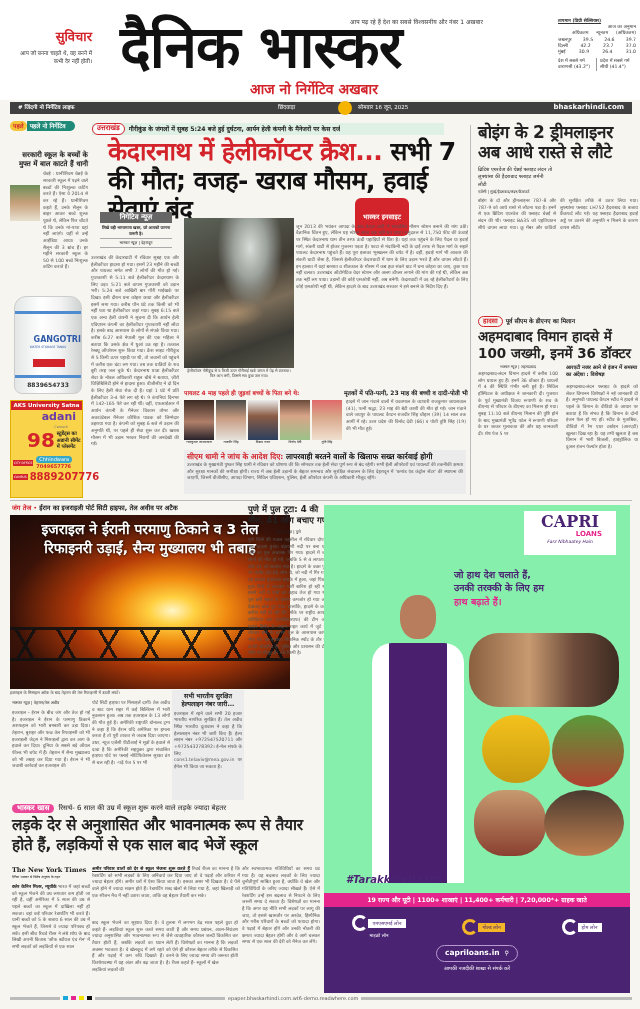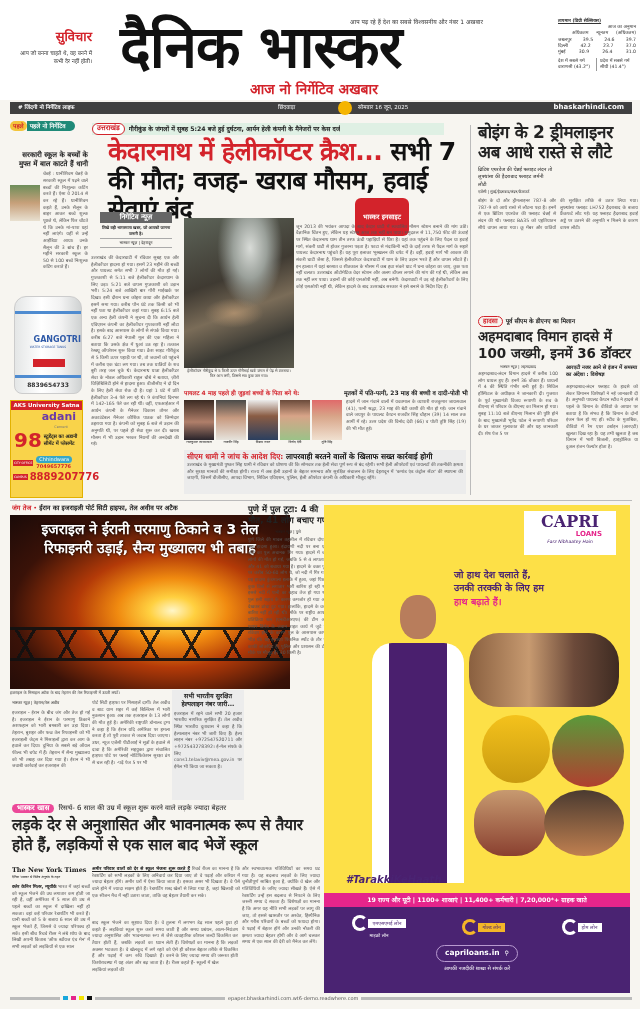--- a/index.html
+++ b/index.html
@@ -85,21 +85,21 @@
     <div style="position:absolute;top:48px;width:100%;text-align:center;color:#2f5aa8;font-size:3px;">WATER STORAGE TANKS</div>
     <div style="position:absolute;top:62px;left:18px;width:32px;height:8px;background:#d3232b;"></div>
     <div style="position:absolute;top:84px;width:100%;text-align:center;font-size:6px;font-weight:bold;color:#333;">8839654733</div>
   </div>
 </div>
 
 <div class="abs" style="left:10px;top:400px;width:73px;height:98px;background:#f9d34a;border:1px solid #e2b100;">
   <div style="background:#d3232b;color:#fff;font-size:5.5px;font-weight:bold;text-align:center;padding:1px 0;">AKS University Satna</div>
   <div style="text-align:right;padding-right:6px;font-size:11px;color:#6a3aa8;font-weight:bold;">adani</div>
   <div style="text-align:right;padding-right:14px;font-size:3.5px;color:#777;">Cement</div>
-  <div style="display:flex;align-items:center;padding-left:3px;">
+  <div style="display:flex;align-items:center;padding-left:16px;">
     <span style="font-size:20px;font-weight:900;color:#d3232b;line-height:1;">98</span>
     <span style="font-size:5px;font-weight:bold;margin-left:2px;line-height:1.3;">स्टूडेंट्स का अडानी सीमेंट में प्लेसमेंट</span>
   </div>
   <div style="display:flex;align-items:center;margin-top:6px;padding-left:2px;">
     <span style="background:#d3232b;color:#fff;font-size:3px;padding:1px;">CITY OFFICE</span>
     <span style="margin-left:3px;">
       <span style="display:block;background:#37a7c7;color:#fff;font-size:5px;padding:0 3px;border-radius:4px;">Chhindwara</span>
       <span style="display:block;color:#d3232b;font-size:5px;font-weight:bold;">7049657776</span>
     </span>
   </div>
@@ -226,21 +226,21 @@
   <span>भारत में जहां बच्चों को स्कूल भेजने की उम्र लगातार कम होती जा रही है, वहीं अमेरिका में 5 साल की उम्र से पहले बच्चों का स्कूल में दाखिला नहीं हो सकता। वहां कई परिवार रेडशर्टिंग भी करते हैं। यानी बच्चों को 5 के बजाय 6 साल की उम्र में स्कूल भेजते हैं, जिससे वे ज्यादा परिपक्व हो सकें। इसी बीच रिचर्ड रीव्स ने लंबे शोध के बाद लिखी अपनी किताब 'ऑफ ब्वॉयज एंड मेन' में सभी लड़कों को लड़कियों से एक साल</span>
 </div>
 <div class="abs txt" style="left:92px;top:866px;width:148px;height:40px;">
   <span style="font-weight:bold;color:#222;text-decoration:underline;">अमीर परिवार वालों को देर से स्कूल भेजना शुरू करते हैं</span>
   <span>रिचर्ड रीव्स का मानना है कि रेडशर्टिंग को सभी लड़कों के लिए अनिवार्य कर दिया जाए तो वे पढ़ाई और करियर में ज्यादा बेहतर होंगे। अमीर घरों में ऐसा किया जाता है। इसका असर भी दिखता है। वे पैसे वाले होने में ज्यादा सक्षम होते हैं। रेडशर्टिंग शब्द खेलों से लिया गया है, जहां खिलाड़ी को एक सीजन मैच में नहीं उतारा जाता, ताकि वह बेहतर तैयारी कर सके।</span>
 </div>
 <div class="abs txt" style="left:92px;top:920px;width:72px;height:70px;">बाद स्कूल भेजने का सुझाव दिया है। वे कहते हैं- लड़कियां स्कूल शुरू करते समय ज्यादा अनुशासित और भावनात्मक रूप से तैयार होती हैं, जबकि लड़कों का ध्यान अक्सर भटकता है। वे खेलकूद में लगे रहते हैं और पढ़ाई में कम रुचि दिखाते हैं। किशोरावस्था में यह अंतर और बढ़ जाता है। लड़कियां लड़कों की</div>
 <div class="abs txt" style="left:166px;top:920px;width:72px;height:70px;">तुलना में लगभग डेढ़ साल पहले युवा हो जाती हैं और समय प्रबंधन, आत्म-नियंत्रण जैसे व्यवहारिक कौशल जल्दी विकसित कर लेती हैं। विशेषज्ञों का मानना है कि लड़कों को ऐसे ही कौशल बेहतर तरीके से विकसित करने के लिए ज्यादा समय की जरूरत होती है। रीव्स कहते हैं- स्कूलों में खेल</div>
 <div class="abs txt" style="left:242px;top:866px;width:78px;height:124px;">और स्वभावात्मक गतिविधियों का समय घट गया है। यह बदलाव लड़कों के लिए ज्यादा चुनौतीपूर्ण साबित हुआ है, क्योंकि वे खेल और गतिविधियों के जरिए ज्यादा सीखते हैं। ऐसे में रेडशर्टिंग उन्हें इस बदलाव से निपटने के लिए जरूरी समय दे सकता है। विशेषज्ञों का मानना है कि अगर यह नीति सभी लड़कों पर लागू की जाए, तो इससे खासतौर पर अश्वेत, हिस्पैनिक और गरीब परिवारों के बच्चों को फायदा होगा। वे पढ़ाई में बेहतर होंगे और उनकी नौकरी की क्षमता ज्यादा बेहतर होगी और वे आगे चलकर समय से एक साल की देरी को मैनेज कर लेंगे।</div>
 
-<div class="abs" style="left:324px;top:505px;width:306px;height:488px;background:#fde047;overflow:hidden;">
+<div class="abs" style="left:324px;top:505px;width:306px;height:488px;background:#86efac;overflow:hidden;">
   <div style="position:absolute;right:14px;top:6px;width:92px;height:44px;background:#fff;text-align:center;padding-top:3px;">
     <div class="serif" style="font-size:16px;font-weight:bold;color:#4a2372;line-height:1;">CAPRI</div>
     <div style="font-size:7px;font-weight:bold;color:#e5258b;text-align:right;padding-right:14px;">LOANS</div>
     <div style="font-size:4.5px;font-style:italic;color:#4a2372;">Farz Nibhaatey Hain</div>
   </div>
   <div style="position:absolute;left:130px;top:63px;width:170px;font-size:9.5px;font-weight:bold;line-height:1.4;">
     <div style="color:#4a2372;">जो हाथ देश चलाते हैं,</div>
     <div style="color:#4a2372;">उनकी तरक्की के लिए हम</div>
     <div style="color:#e5258b;">हाथ बढ़ाते हैं।</div>
   </div>

